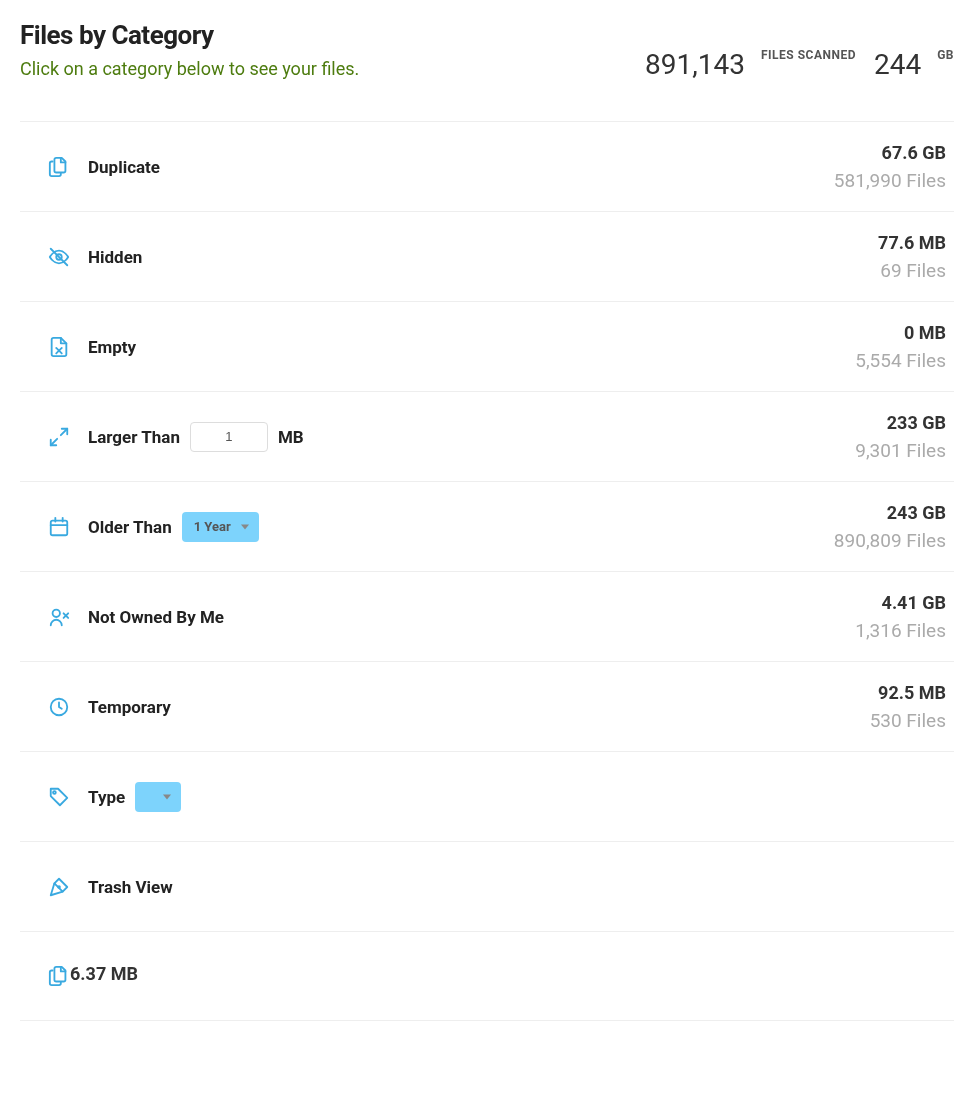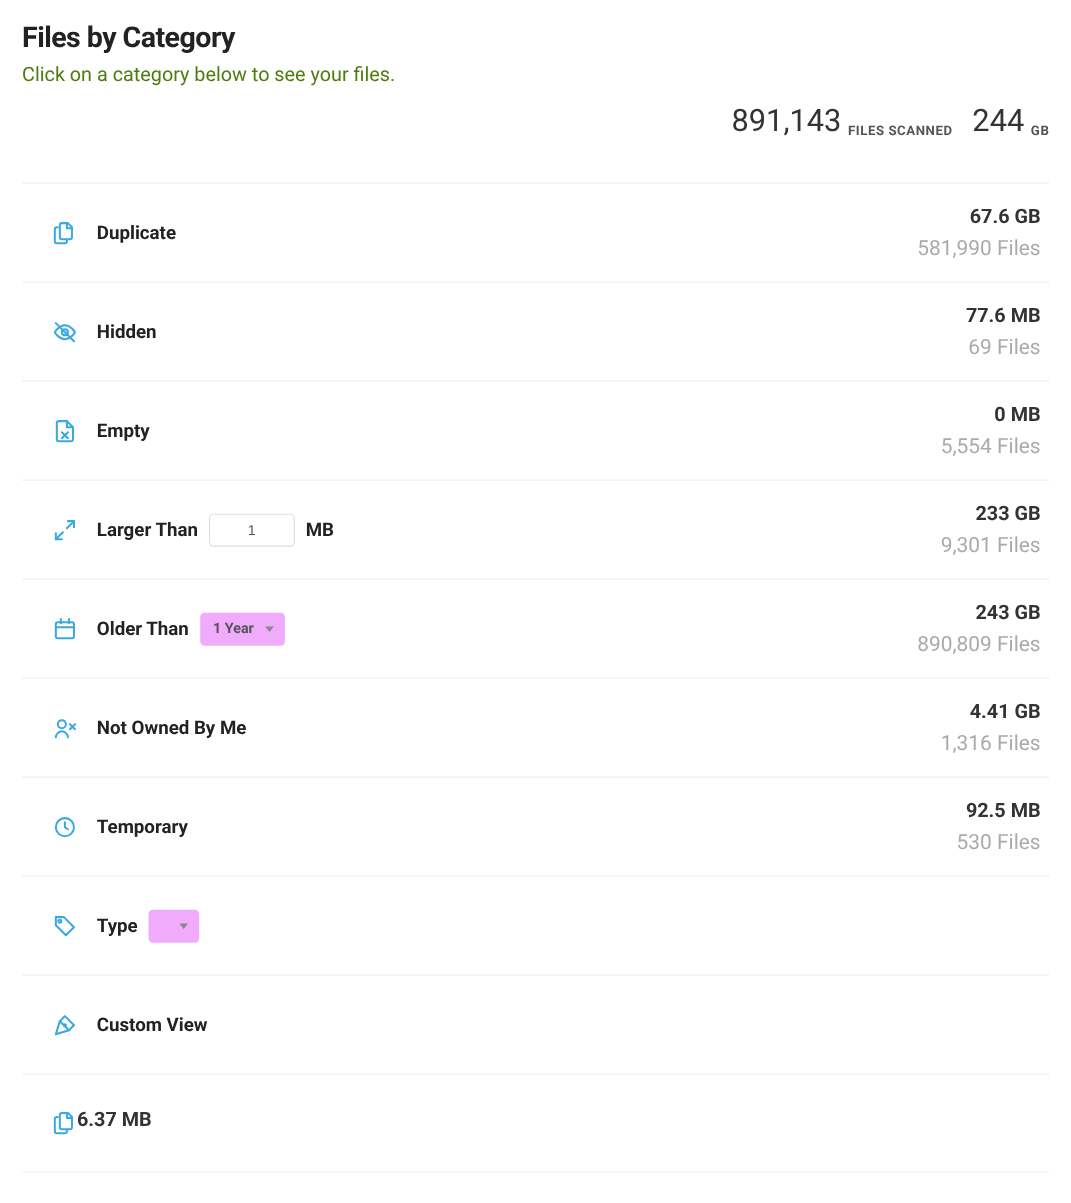--- a/index.html
+++ b/index.html
@@ -27,21 +27,21 @@
   .subtitle {
     font-size: 18px;
     color: #4d7c0f;
   }
   .header-right {
     display: flex;
     align-items: center;
     gap: 18px;
     padding-top: 28px;
   }
-  .stat { display: flex; align-items: flex-end; gap: 6px; margin-top: 45px; }
+  .stat { display: flex; align-items: flex-start; gap: 16px; }
   .stat-value { font-size: 28px; font-weight: 400; color: #333; }
   .stat-label { font-size: 12px; font-weight: 700; color: #555; letter-spacing: 0.5px; }
 
   .list { padding: 0 20px; }
   .row {
     display: flex;
     align-items: center;
     border-top: 1px solid #eee;
     min-height: 90px;
     padding: 18px 0;
@@ -86,21 +86,21 @@
     height: 30px;
     border: 1px solid #ddd;
     border-radius: 4px;
     text-align: center;
     font-size: 13px;
     color: #555;
     margin: 0 4px;
     background: #fff;
   }
   .dropdown {
-    background: #f0abfc;
+    background: #7dd3fc;
     border: none;
     border-radius: 4px;
     height: 30px;
     padding: 0 28px 0 12px;
     font-size: 13px;
     font-weight: 700;
     color: #555;
     cursor: pointer;
     position: relative;
     display: inline-flex;
@@ -277,21 +277,21 @@
   </div>
 
   <div class="row">
     <div class="row-icon">
       <svg viewBox="0 0 24 24" fill="none" stroke="#39a9e0" stroke-width="2" stroke-linecap="round" stroke-linejoin="round">
           <path d="M12 3l9 9-5 5-9-9 5-5z"></path>
           <path d="M7 8l-4 13 13-4"></path>
           <circle cx="12" cy="12" r="1"></circle>
         </svg>
     </div>
-    <div class="row-label">Custom View</div>
+    <div class="row-label">Trash View</div>
     <div class="row-right"></div>
   </div>
 
   <div class="row">
     <div class="row-icon">
       <svg viewBox="0 0 24 24" fill="none" stroke="#39a9e0" stroke-width="2" stroke-linecap="round" stroke-linejoin="round">
           <path d="M15 2H9a2 2 0 0 0-2 2v12a2 2 0 0 0 2 2h8a2 2 0 0 0 2-2V6l-4-4z"></path>
           <path d="M14 2v5h5"></path>
           <path d="M5 6H4a2 2 0 0 0-2 2v12a2 2 0 0 0 2 2h8a2 2 0 0 0 2-2v-1"></path>
         </svg>

